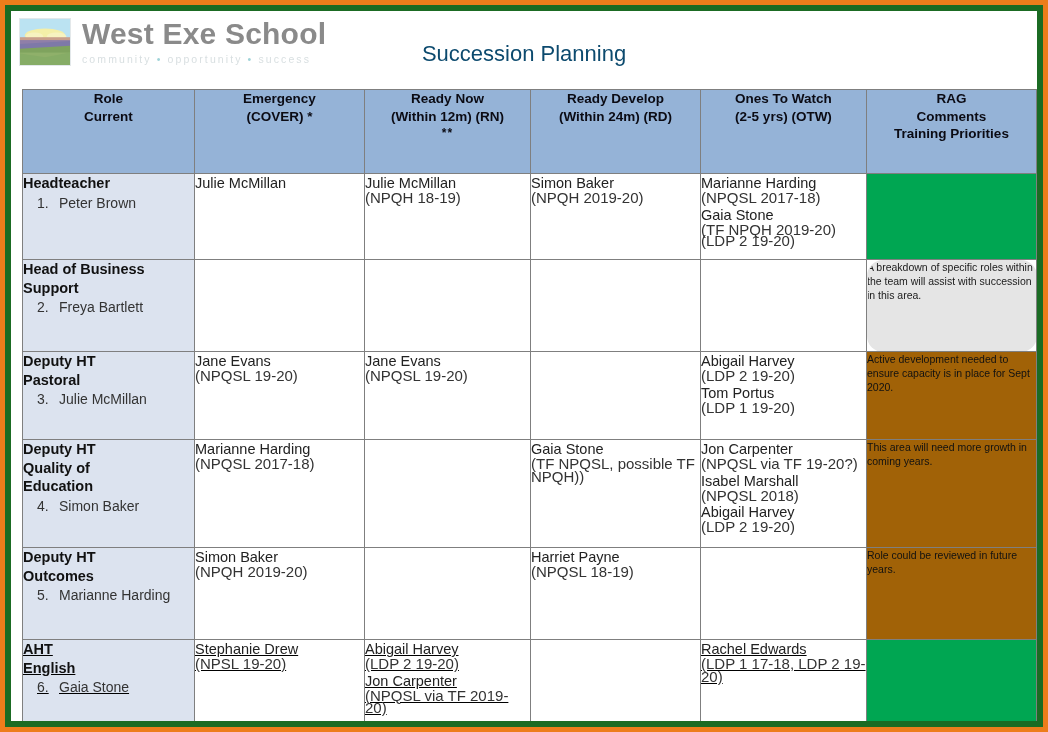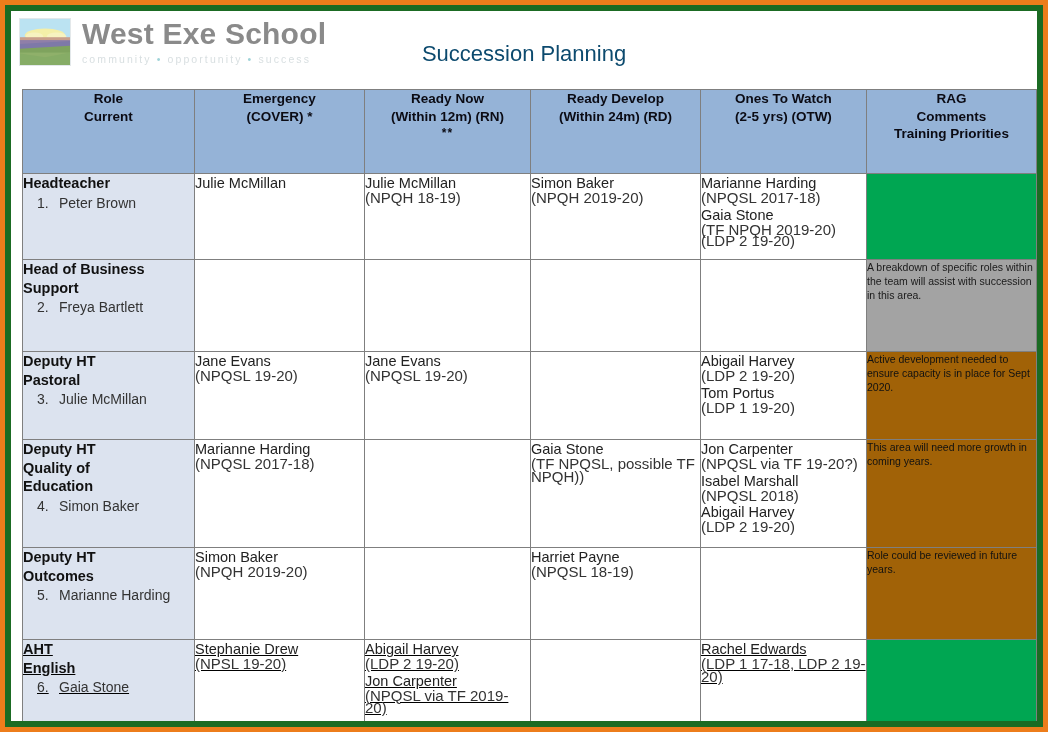--- a/index.html
+++ b/index.html
@@ -166,21 +166,21 @@
     margin-top: -1px;
   }
   .vcenter { display: flex; flex-direction: column; justify-content: center; height: 100%; }
 
   
   td.rag-cell {
     padding: 5px 6px 4px 7px;
     box-sizing: border-box;
   }
   .rag-green { background: #00A652; }
-  .rag-red   { background: #a3a3a3; }
+  .rag-red   { background: #e5e5e5; border-radius: 16px; }
   .rag-amber { background: #a16207; }
   .rag-text {
     font-size: 10.5px;
     color: #111;
     line-height: 14px;
   }
   .rag-red .rag-text { color: #1a1a1a; }
 </style>
 </head>
 <body>

